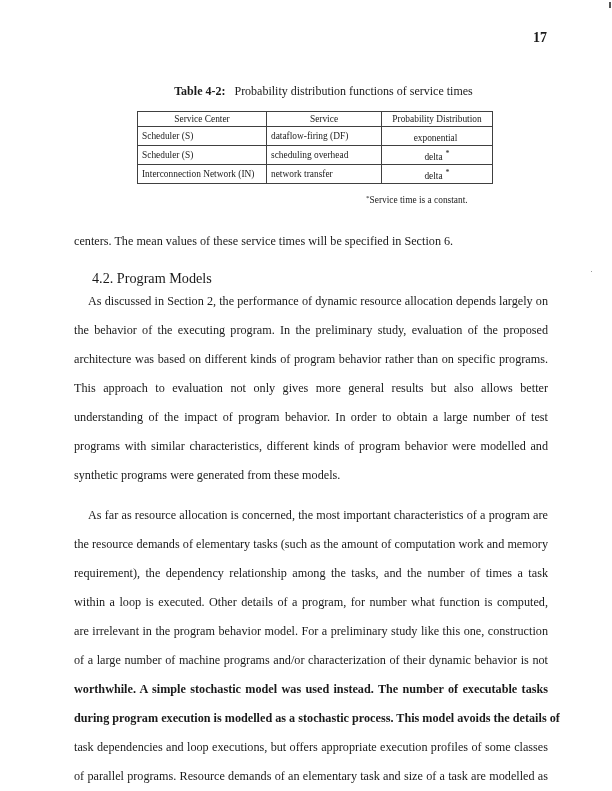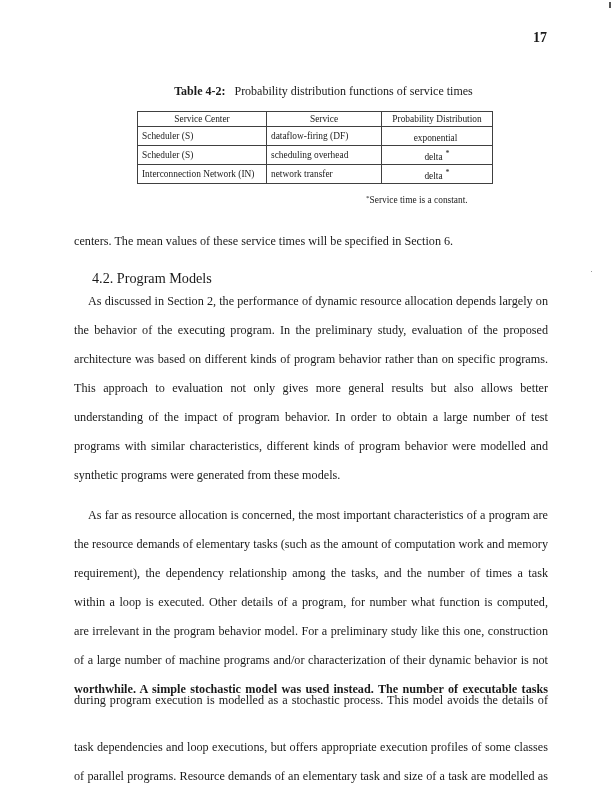--- a/index.html
+++ b/index.html
@@ -161,16 +161,16 @@
 </div>
 
 <div>
   <div class="line indent justify" style="top:508px;">As far as resource allocation is concerned, the most important characteristics of a program are</div>
   <div class="line justify" style="top:537px;">the resource demands of elementary tasks (such as the amount of computation work and memory</div>
   <div class="line justify" style="top:566px;">requirement), the dependency relationship among the tasks, and the number of times a task</div>
   <div class="line justify" style="top:595px;">within a loop is executed.  Other details of a program, for number what function is computed,</div>
   <div class="line justify" style="top:624px;">are irrelevant in the program behavior model.  For a preliminary study like this one, construction</div>
   <div class="line justify" style="top:653px;">of a large number of machine programs and/or characterization of their dynamic behavior is not</div>
   <div class="line justify" style="top:682px;font-weight:bold;">worthwhile.  A simple stochastic model was used instead.  The number of executable tasks</div>
-  <div class="line justify" style="top:693px;">during program execution is modelled as a stochastic process.  This model avoids the details of</div>
+  <div class="line justify" style="top:711px;font-weight:bold;">during program execution is modelled as a stochastic process.  This model avoids the details of</div>
   <div class="line justify" style="top:740px;">task dependencies and loop executions, but offers appropriate execution profiles of some classes</div>
   <div class="line justify" style="top:769px;">of parallel programs.  Resource demands of an elementary task and size of a task are modelled as</div>
 </div>
 
 </body></html>

